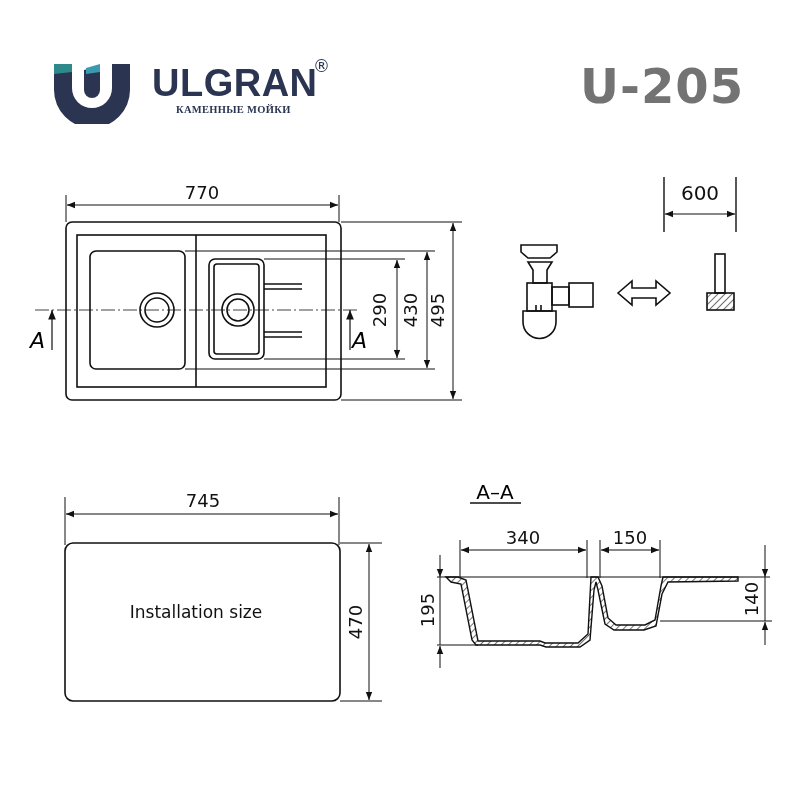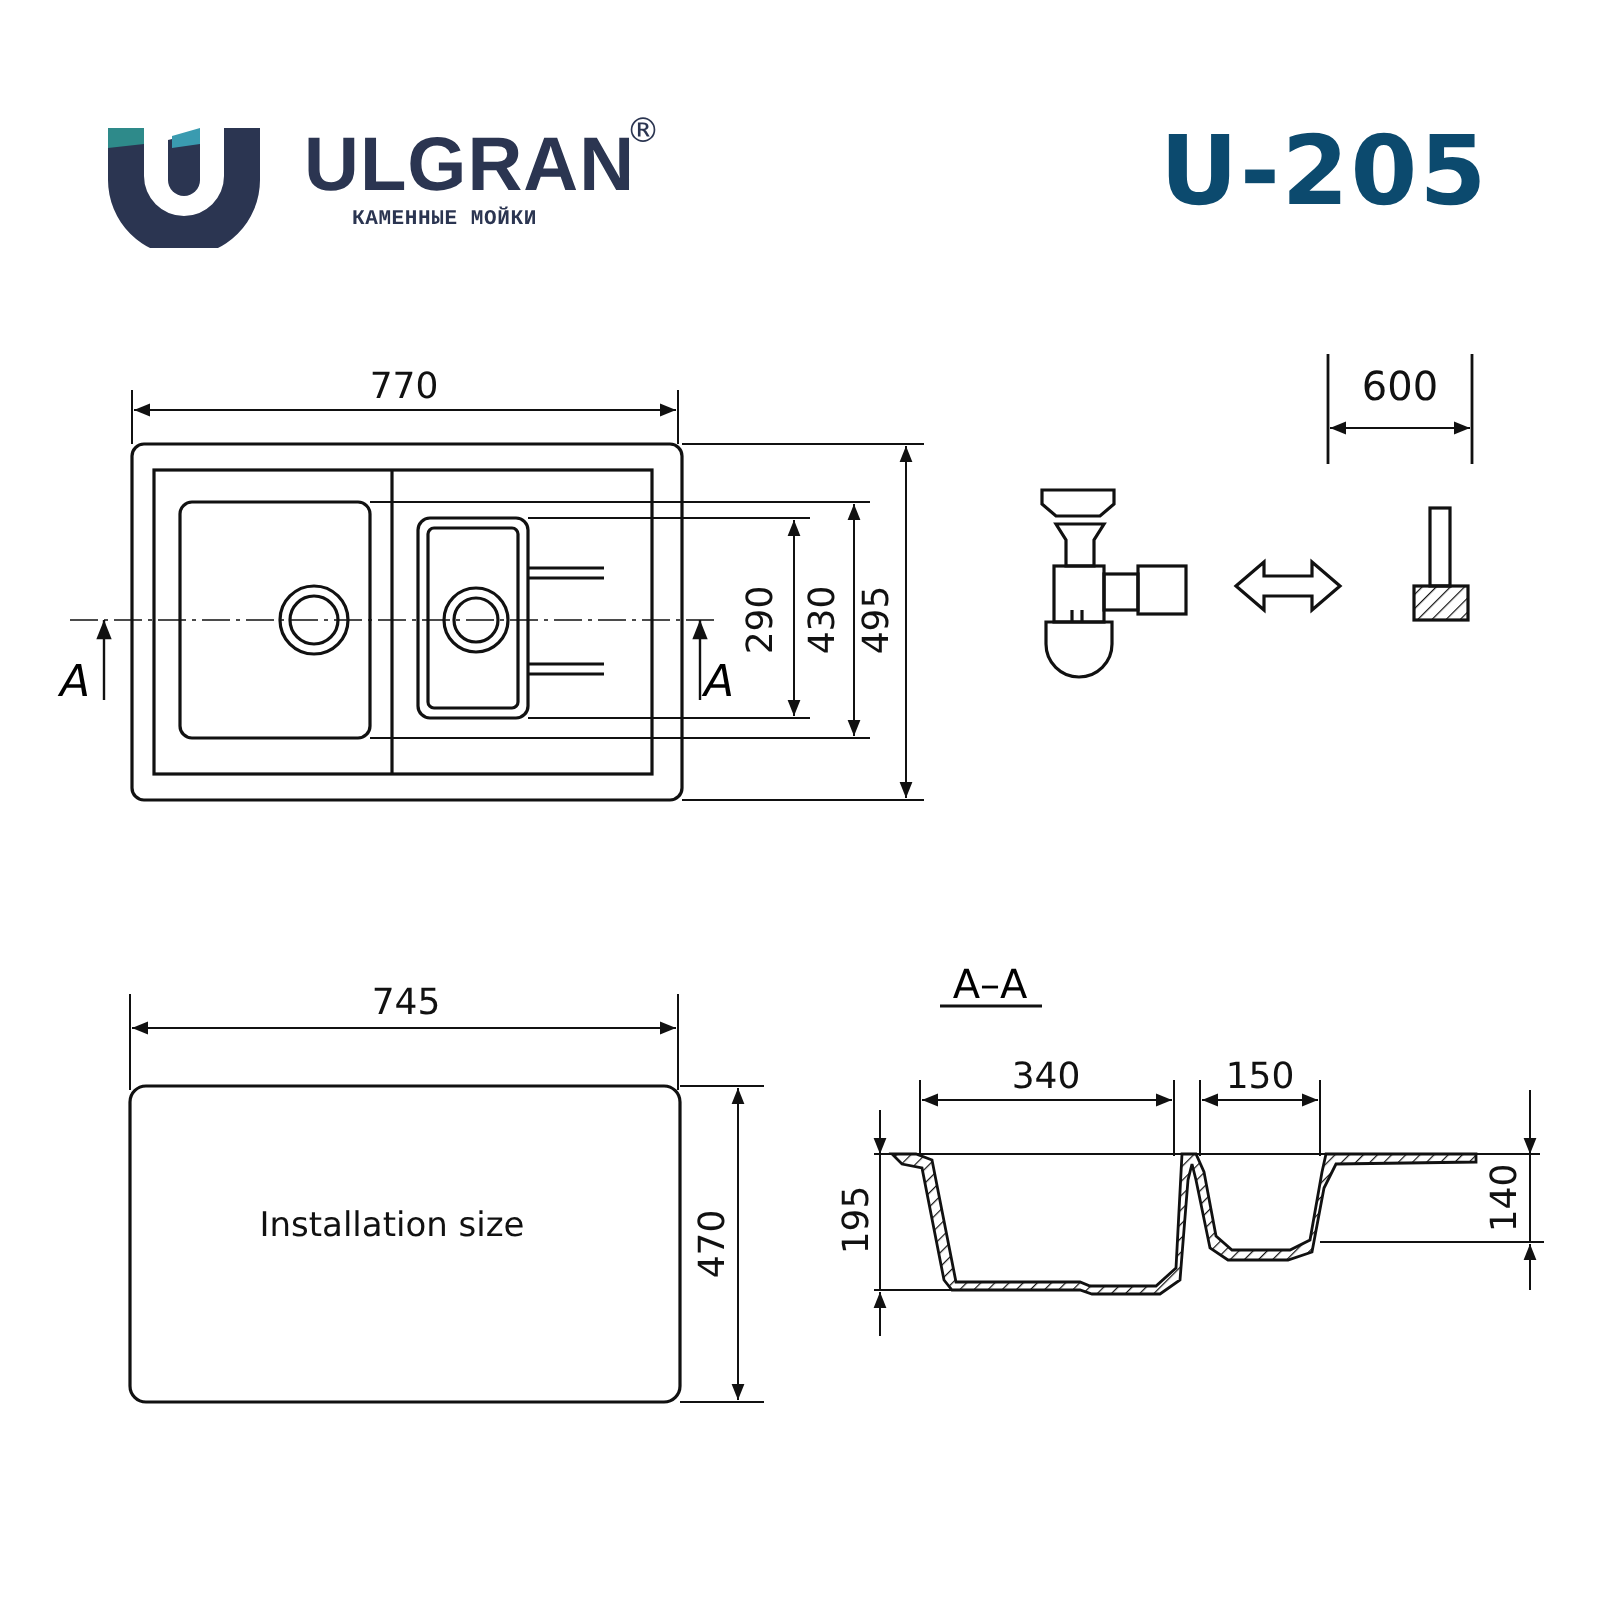--- a/index.html
+++ b/index.html
@@ -1,24 +1,24 @@
 <!DOCTYPE html>
 <html><head>
 <meta charset="utf-8">
 <style>
   html, body { margin: 0; padding: 0; background: #ffffff; }
   body { width: 800px; height: 800px; position: relative; overflow: hidden;
          font-family: "DejaVu Sans", sans-serif; color: #111; }
   .logo-word { position: absolute; left: 152px; top: 62px; font-family: Liberation Sans, sans-serif;
                font-weight: bold; font-size: 38px; color: #2b3551; letter-spacing: 0.5px; }
-  .logo-sub { position: absolute; left: 176px; top: 104px; font-family: Liberation Mono, monospace;
+  .logo-sub { position: absolute; left: 176px; top: 104px; font-family: Liberation Serif, serif;
               font-weight: bold; font-size: 10.5px; color: #2b3551; letter-spacing: 0.3px; }
   .logo-reg { position: absolute; left: 313px; top: 56px; font-size: 17px; color: #2b3551; }
   .model { position: absolute; left: 580px; top: 58px; font-family: "DejaVu Sans", sans-serif;
-           font-weight: bold; font-size: 48px; color: #0c4a6e; letter-spacing: 1px; }
+           font-weight: bold; font-size: 48px; color: #737373; letter-spacing: 1px; }
   svg.drawing { position: absolute; left: 0; top: 0; }
   .dim { font-family: "DejaVu Sans", sans-serif; font-size: 18px; fill: #111; }
   .label { font-family: "DejaVu Sans", sans-serif; font-size: 17px; fill: #111; }
 </style>
 </head>
 <body>
 
 <div>
   <svg style="position:absolute;left:50px;top:60px" width="90" height="64" viewBox="0 0 90 64">
     <path d="M4 4 L22 4 L22 28 A20 20 0 0 0 62 28 L62 4 L80 4 L80 30 A38 38 0 0 1 4 30 Z" fill="#2b3551"></path>

